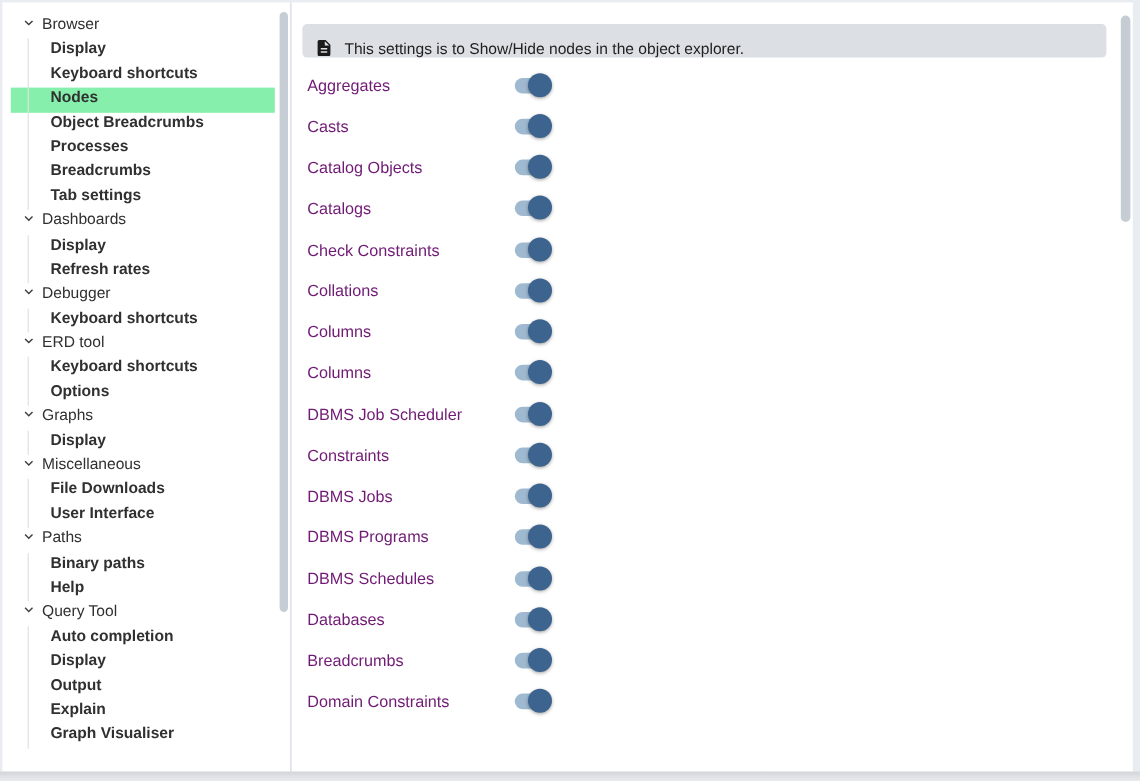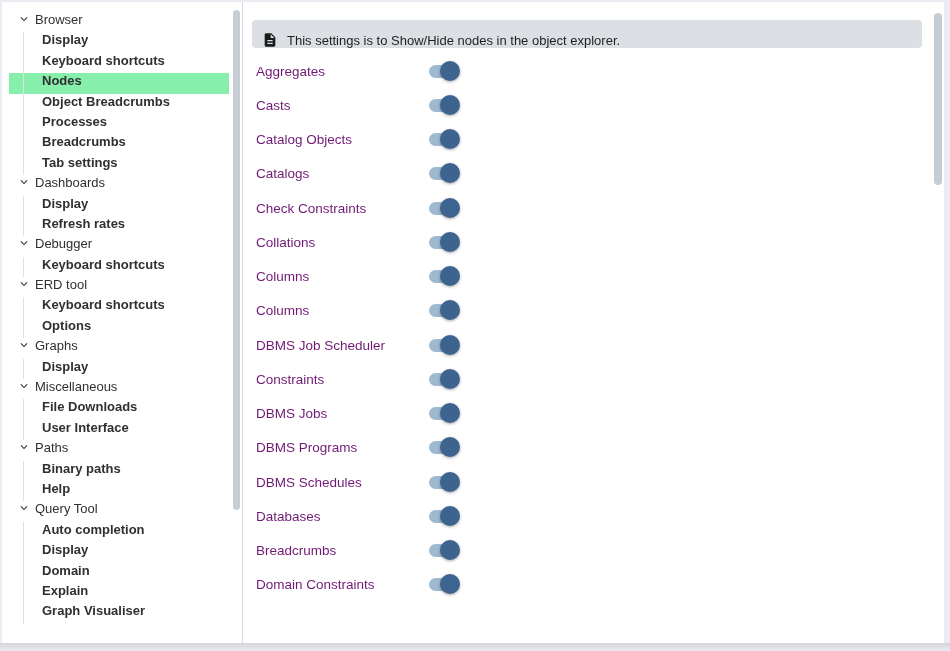--- a/index.html
+++ b/index.html
@@ -156,21 +156,21 @@
         </span>
         <span>Query Tool</span>
       </div>
       <div class="trow child">
         <span>Auto completion</span>
       </div>
       <div class="trow child">
         <span>Display</span>
       </div>
       <div class="trow child">
-        <span>Domain</span>
+        <span>Output</span>
       </div>
       <div class="trow child">
         <span>Explain</span>
       </div>
       <div class="trow child">
         <span>Graph Visualiser</span>
       </div>
     </div>
   <div class="sb-thumb"></div>
 </div>

